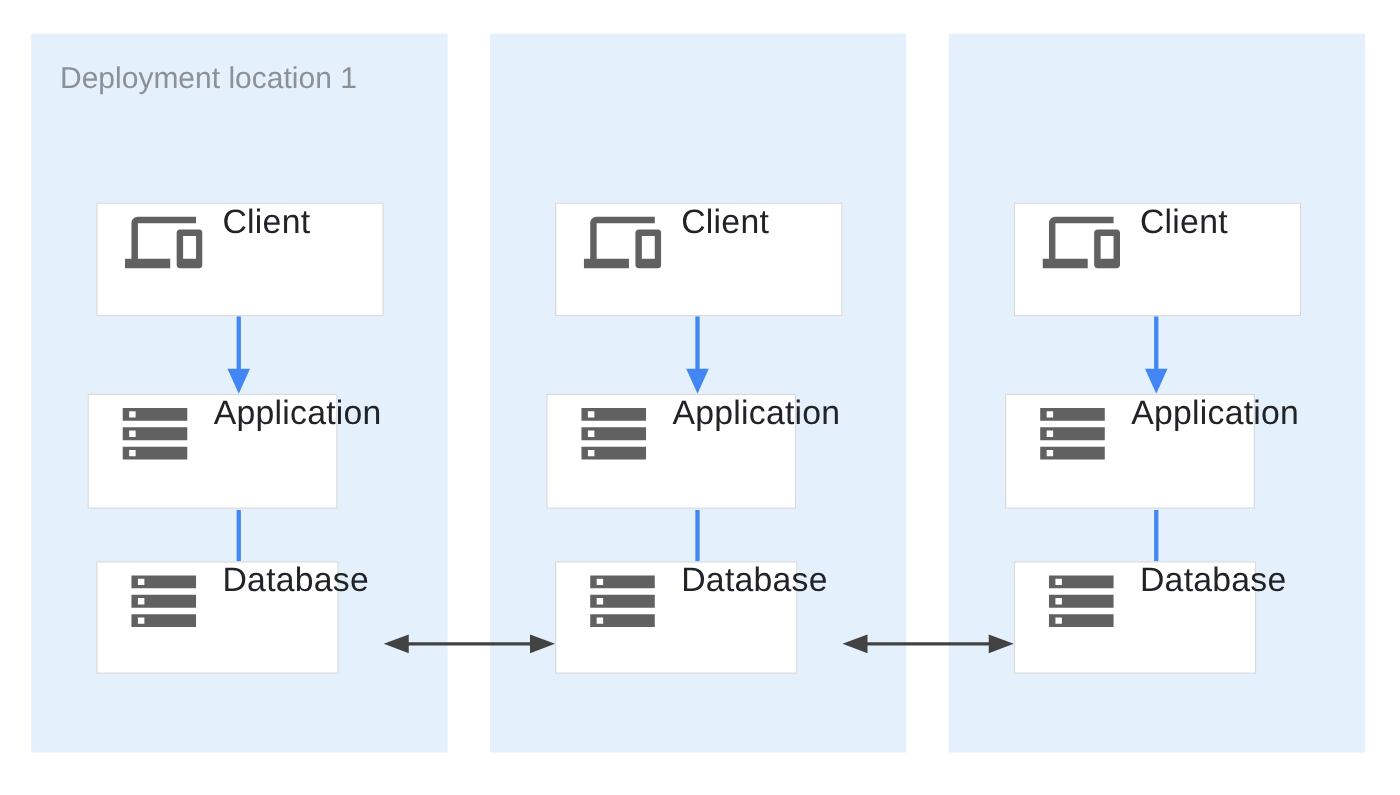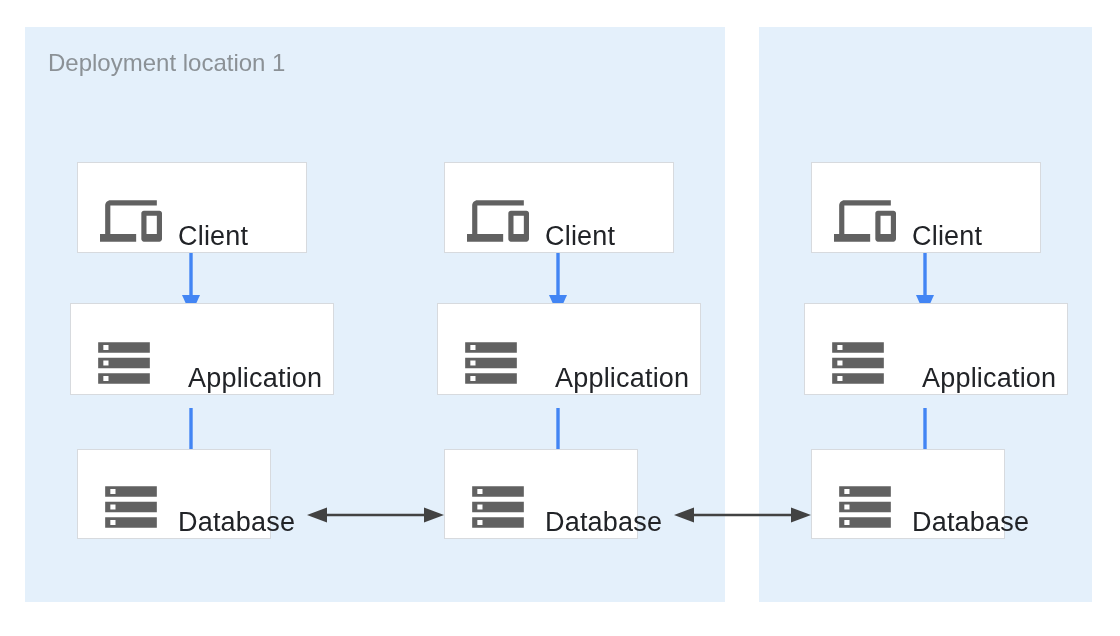--- a/index.html
+++ b/index.html
@@ -7,38 +7,38 @@
   .canvas{
     position:relative;width:1120px;height:636px;
     background:var(--canvas-bg,#ffffff);
     font-family:"Liberation Sans",sans-serif;
     overflow:hidden;
   }
   .zone{
     position:absolute;top:27px;width:333px;height:575px;
     background:var(--zone-bg,#e4f0fb);
   }
-  .zone-1{left:25px;padding-left:46px;}
+  .zone-1{left:25px;}
   .zone-2{left:392px;}
   .zone-3{left:759px;}
   .zone-title{
     position:absolute;left:23px;top:22px;margin:0;
     font-size:24px;font-weight:400;line-height:1.2;
     color:var(--zone-title,#8b9196);
     white-space:nowrap;
   }
   .node{
     position:absolute;box-sizing:border-box;
-    display:flex;align-items:flex-end;
+    display:flex;align-items:flex-start;
     background:var(--node-bg,#ffffff);
     border:1px solid var(--node-border,#d7dade);
     padding-left:22px;
   }
   .node-client{left:52px;top:135px;width:230px;height:91px;}
-  .node-app{left:45px;top:276px;width:264px;height:92px;gap:17px;}
+  .node-app{left:45px;top:288px;width:200px;height:92px;}
   .node-db{left:52px;top:422px;width:194px;height:90px;}
   .node-icon{
     flex:0 0 62px;width:62px;height:62px;
     display:flex;align-items:center;justify-content:center;
     color:var(--icon-color,#616161);
   }
   .node-icon svg{width:62px;height:62px;fill:currentColor;}
   .node-label{
     margin-left:16px;
     font-size:27px;line-height:1.1;

